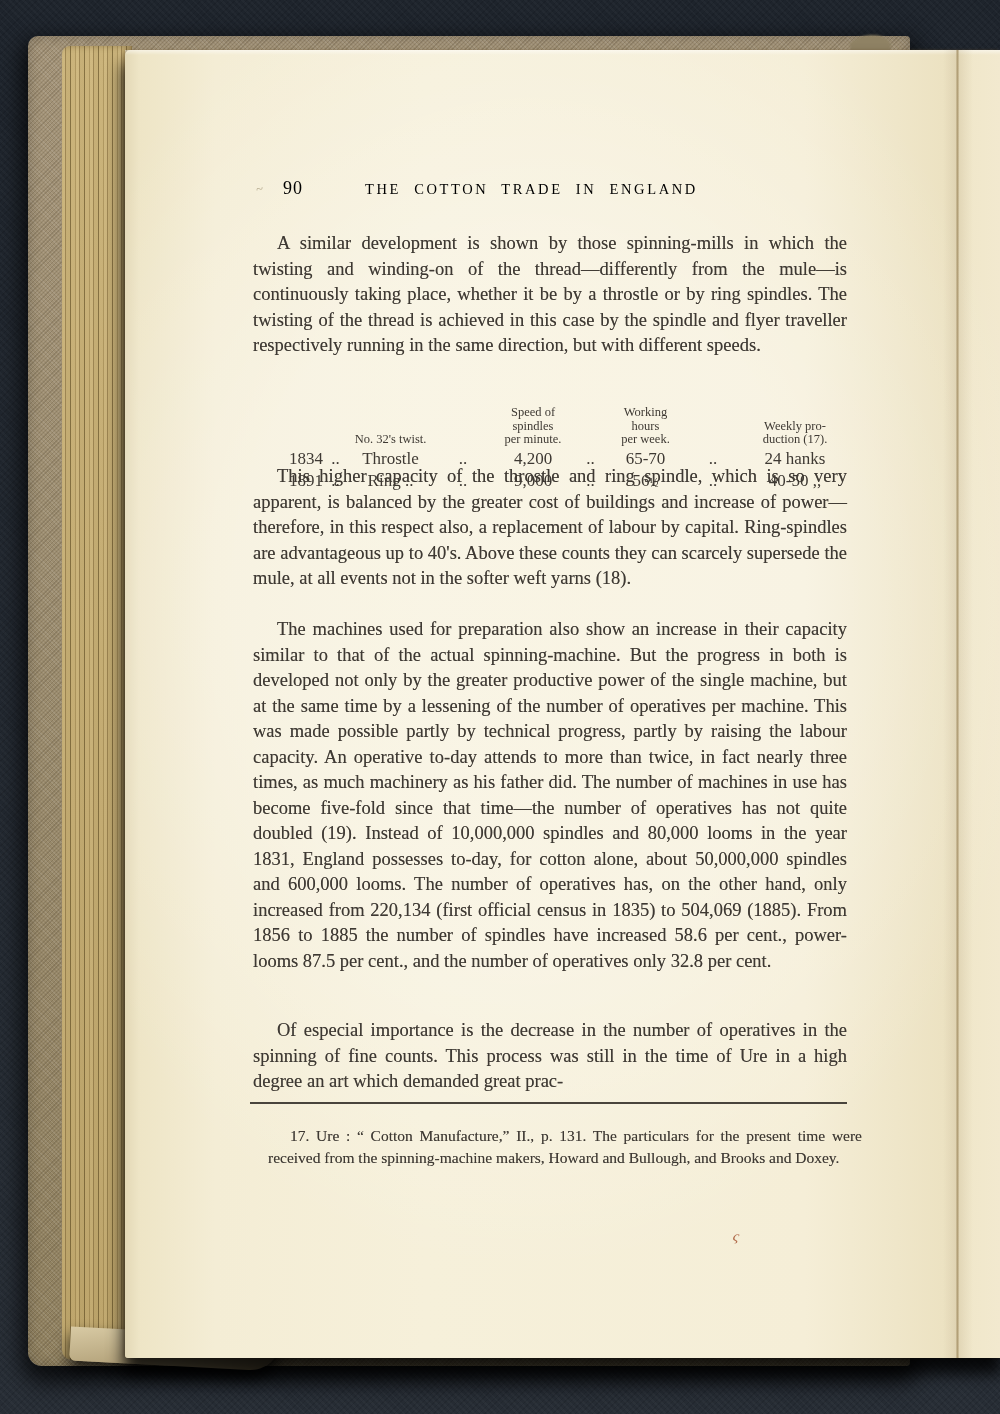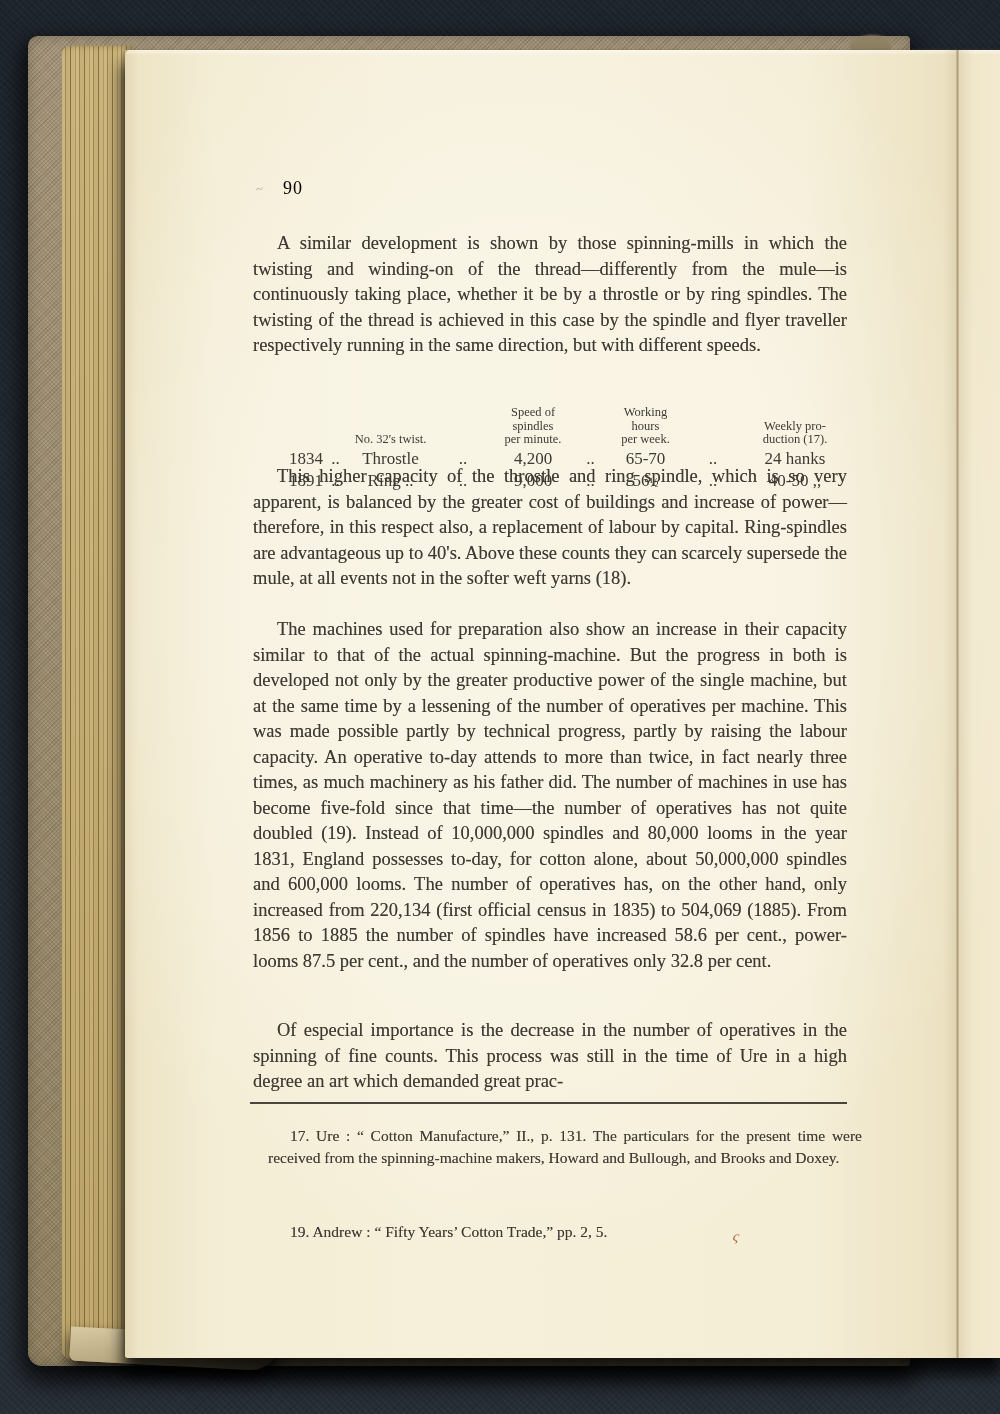--- a/index.html
+++ b/index.html
@@ -132,20 +132,21 @@
 <div class="page-stack"></div>
 <div class="page-stack-bottom"></div>
 
 <div class="page">
   <div class="page-top-edge"></div>
   <div class="gutter-shade"></div>
   <div class="crease"></div>
 
   <div class="abs squiggle">~</div>
   <div class="abs pagenum">90</div>
+  <div class="abs running-title">THE COTTON TRADE IN ENGLAND</div>
 
   <p class="abs content body-para p1">A similar development is shown by those spinning-mills in which the twisting and winding-on of the thread—differently from the mule—is continuously taking place, whether it be by a throstle or by ring spindles.  The twisting of the thread is achieved in this case by the spindle and flyer traveller respectively running in the same direction, but with different speeds.</p>
 
   <div class="abs mini-table">
     <div class="hdr" style="grid-column:1"></div>
     <div class="hdr" style="grid-column:2"></div>
     <div class="hdr" style="grid-column:3">No. 32's twist.</div>
     <div class="hdr" style="grid-column:4"></div>
     <div class="hdr" style="grid-column:5">Speed of
 spindles
@@ -178,16 +179,15 @@
     <div class="cell">..</div>
     <div class="cell">40-50  ,,</div>
   </div>
 
   <p class="abs content body-para p2">This higher capacity of the throstle and ring spindle, which is so very apparent, is balanced by the greater cost of buildings and increase of power—therefore, in this respect also, a replacement of labour by capital.  Ring-spindles are advantageous up to 40's. Above these counts they can scarcely supersede the mule, at all events not in the softer weft yarns (18).</p>
   <p class="abs content body-para p3">The machines used for preparation also show an increase in their capacity similar to that of the actual spinning-machine.  But the progress in both is developed not only by the greater productive power of the single machine, but at the same time by a lessening of the number of operatives per machine.  This was made possible partly by technical progress, partly by raising the labour capacity.  An operative to-day attends to more than twice, in fact nearly three times, as much machinery as his father did.  The number of machines in use has become five-fold since that time—the number of operatives has not quite doubled (19).  Instead of 10,000,000 spindles and 80,000 looms in the year 1831, England possesses to-day, for cotton alone, about 50,000,000 spindles and 600,000 looms.  The number of operatives has, on the other hand, only increased from 220,134 (first official census in 1835) to 504,069 (1885).  From 1856 to 1885 the number of spindles have increased 58.6 per cent., power-looms 87.5 per cent., and the number of operatives only 32.8 per cent.</p>
   <p class="abs content body-para p4">Of especial importance is the decrease in the number of operatives in the spinning of fine counts.  This process was still in the time of Ure in a high degree an art which demanded great prac-</p>
 
   <div class="abs fn-rule"></div>
   <p class="abs content footnote fn17">17. Ure : “ Cotton Manufacture,” II., p. 131.   The particulars for the present time were received from the spinning-machine makers, Howard and Bullough, and Brooks and Doxey.</p>
-  <p class="abs content footnote fn19">19. Andrew : “ Fifty Years’ Cotton Trade,” pp. 2, 5.</p>
 
   <div class="abs stain">ς</div>
 </div>
 
 </body></html>

